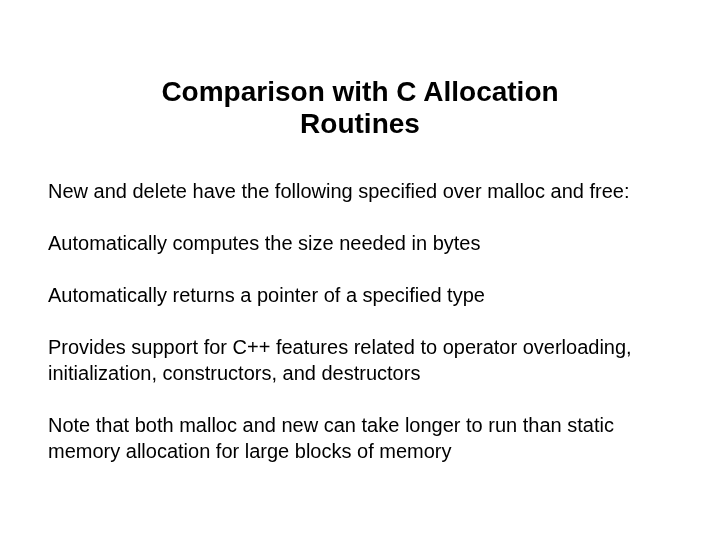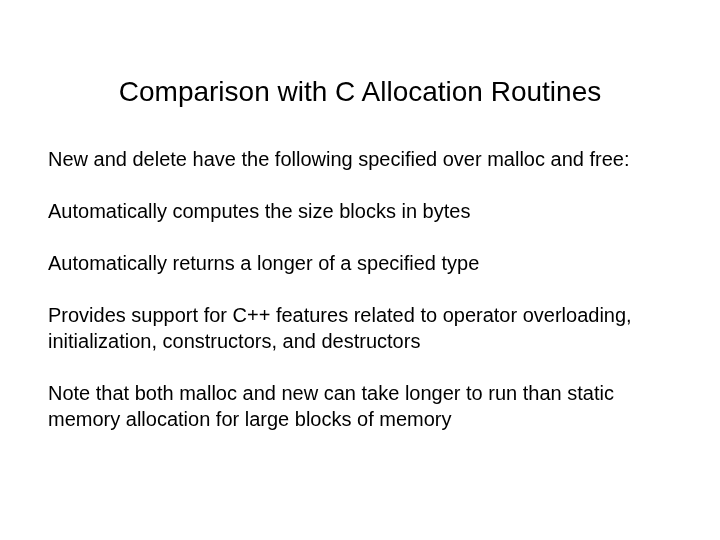--- a/index.html
+++ b/index.html
@@ -10,38 +10,38 @@
     body {
       width: 720px;
       height: 540px;
       background: #ffffff;
       font-family: Arial, Helvetica, sans-serif;
       color: #000000;
       padding: 76px 48px 48px 48px;
     }
     .slide-title {
       font-size: 28px;
-      font-weight: 400;
+      font-weight: 700;
       text-align: center;
       margin-bottom: 38px;
       padding-left: 50px;
       padding-right: 50px;
     }
     .body-text {
       font-size: 20px;
       line-height: 1.3;
       margin-bottom: 26px;
     }
   </style>
 </head>
 <body>
 
 <h1 class="slide-title">Comparison with C Allocation Routines</h1>
 
 <p class="body-text">New and delete have the following specified over malloc and free:</p>
 
-<p class="body-text">Automatically computes the size blocks in bytes</p>
+<p class="body-text">Automatically computes the size needed in bytes</p>
 
-<p class="body-text">Automatically returns a longer of a specified type</p>
+<p class="body-text">Automatically returns a pointer of a specified type</p>
 
 <p class="body-text">Provides support for C++ features related to operator overloading, initialization, constructors, and destructors</p>
 
 <p class="body-text">Note that both malloc and new can take longer to run than static memory allocation for large blocks of memory</p>
 
 </body></html>

